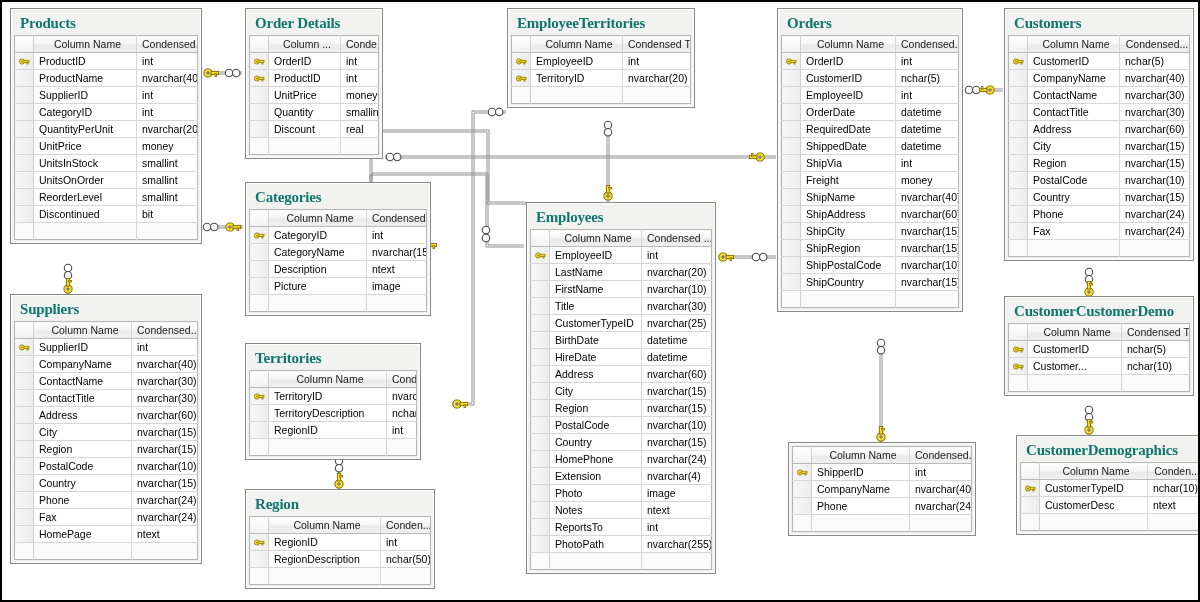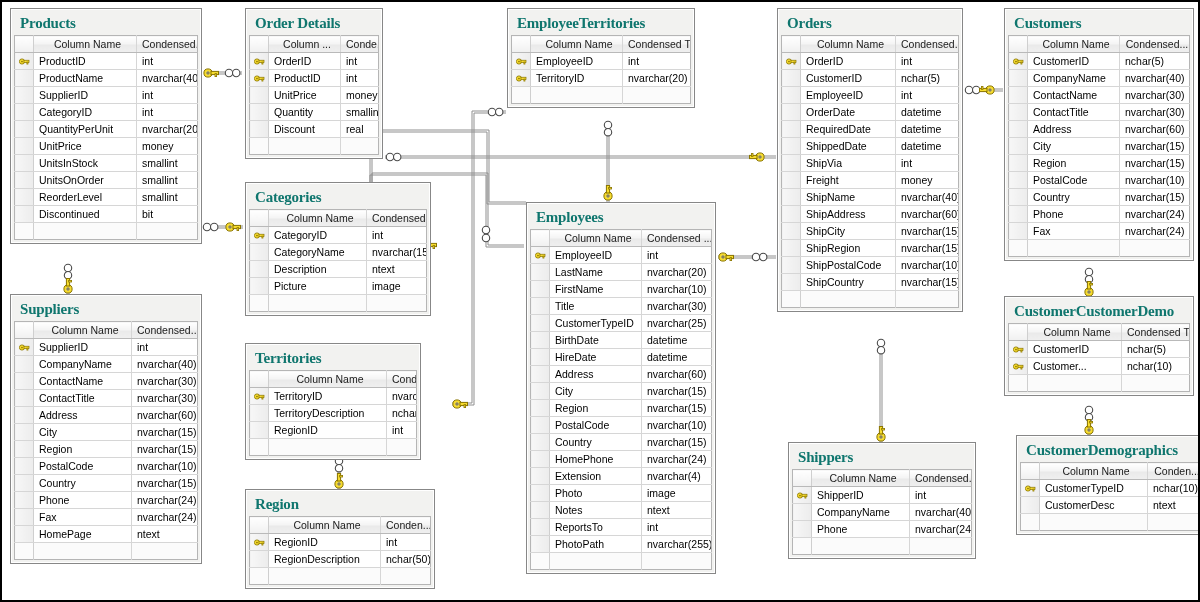--- a/index.html
+++ b/index.html
@@ -814,21 +814,20 @@
             </tr>
             <tr class="empty">
               <td class="gut keycell"></td>
               <td></td>
               <td></td>
             </tr>
           </tbody>
         </table>
       </div>
       <div class="tbl" style="left: 786px; top: 440px; width: 188px;">
-        <div class="cap">Shippers</div>
         <table class="grid">
           <thead>
             <tr>
               <th class="gut"></th>
               <th style="width: 98px;">Column Name</th>
               <th>Condensed...</th>
             </tr>
           </thead>
           <tbody>
             <tr>

